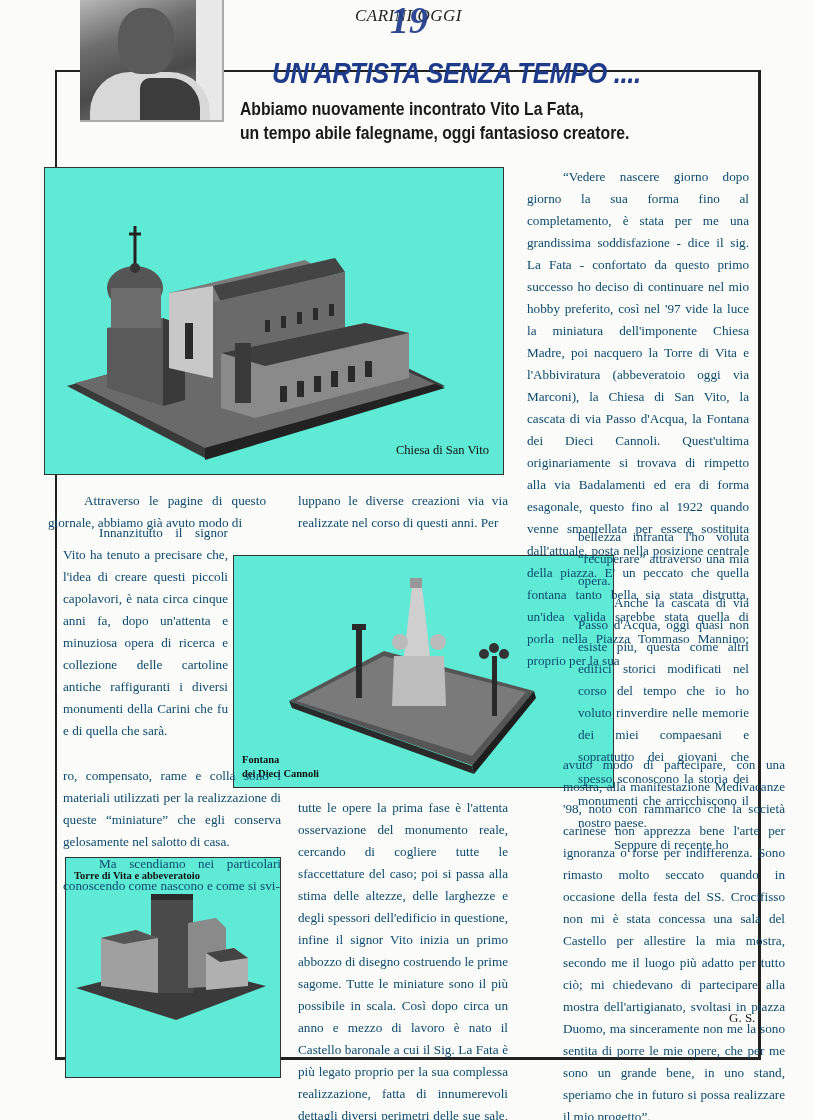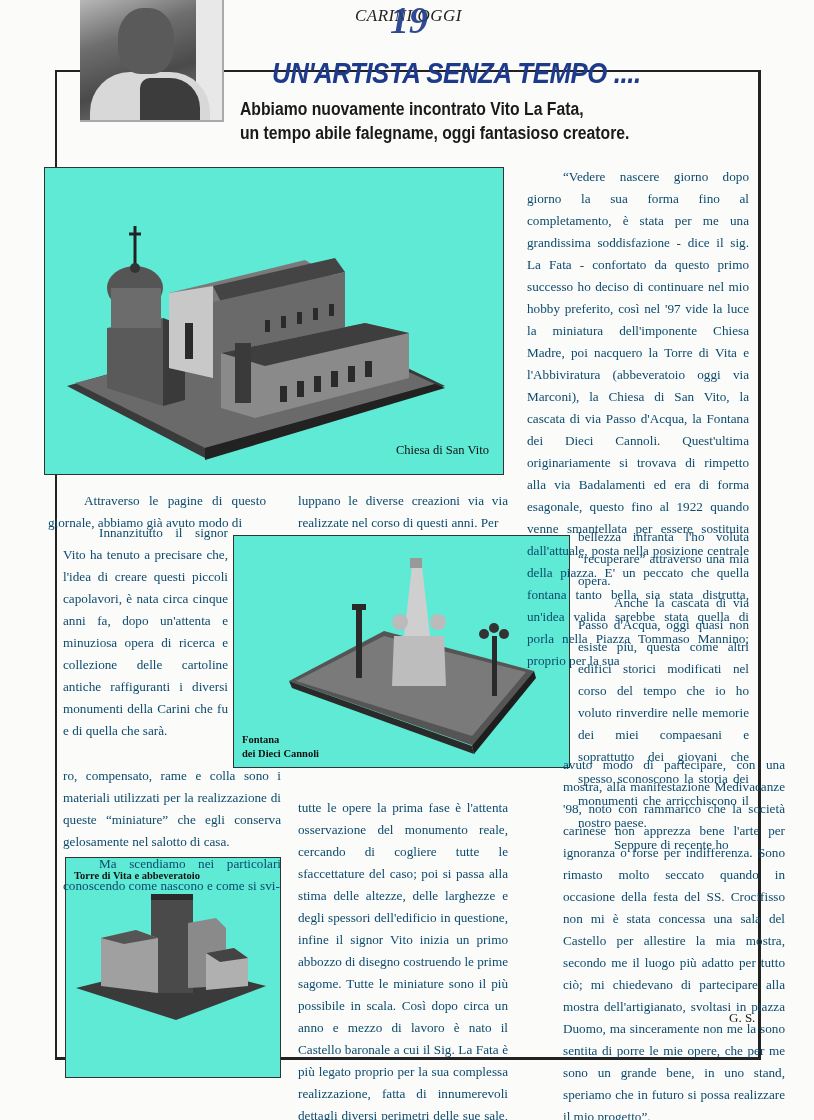--- a/index.html
+++ b/index.html
@@ -36,21 +36,21 @@
   }
   .subtitle {
     left: 240px; top: 97px; font-family: "Liberation Sans", sans-serif; font-weight: bold; font-size: 17.5px;
     line-height: 24px; color: #1a1a1a; transform: scaleX(0.9); transform-origin: left top; white-space: nowrap;
   }
 
   .fig {
     border: 1.5px solid #333; background: #5eead4; box-sizing: border-box; overflow: hidden;
   }
   .fig-church { left: 44px; top: 167px; width: 460px; height: 308px; }
-  .fig-fountain { left: 233px; top: 535px; width: 337px; height: 233px; }
+  .fig-fountain { left: 233px; top: 555px; width: 381px; height: 233px; }
   .fig-tower { left: 65px; top: 857px; width: 216px; height: 221px; }
 
   .caption { position: absolute; font-size: 12.5px; color: #111; }
   .caption.bold { font-weight: bold; font-size: 10.5px; }
 
   .col {
     position: absolute; font-size: 13.2px; line-height: 22px; text-align: justify;
     color: #0c4a6e;
   }
   .col p { margin: 0; }

